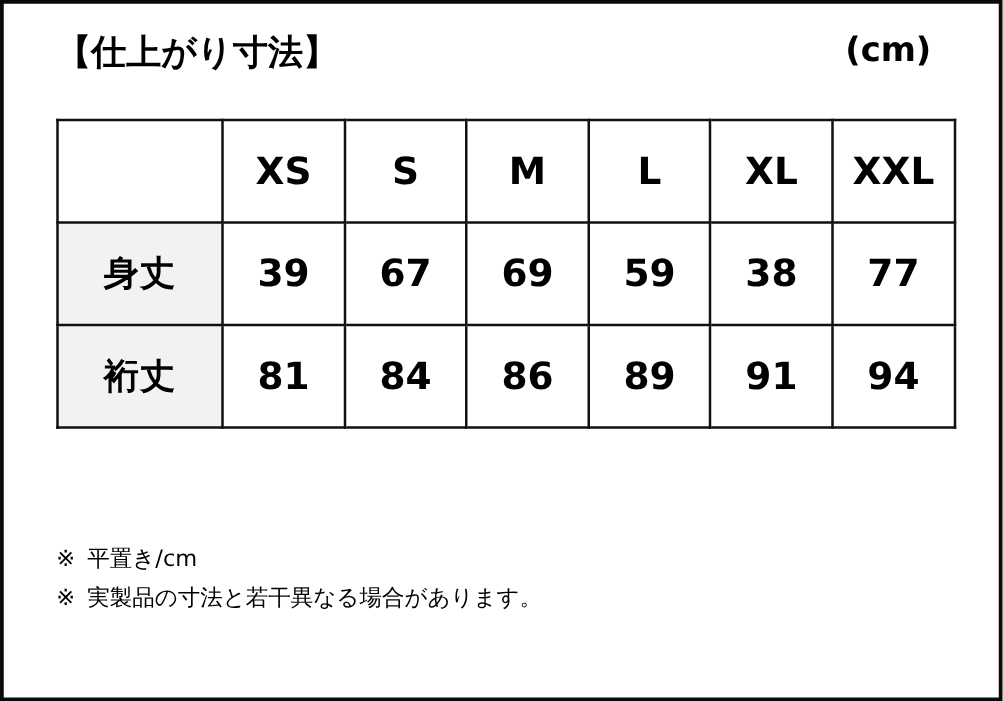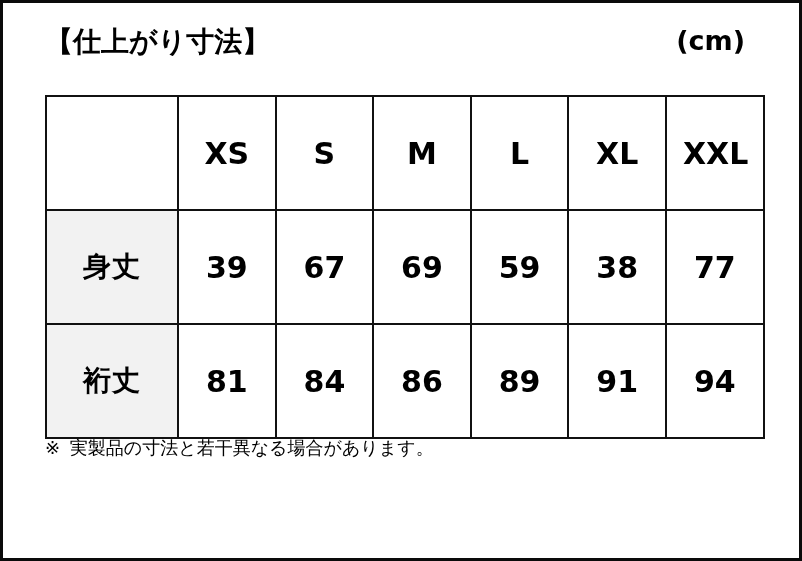--- a/index.html
+++ b/index.html
@@ -51,21 +51,21 @@
     top: 92px;
     width: 718px;
     border-collapse: collapse;
     table-layout: fixed;
   }
   table.size-table td, table.size-table th {
     border: 2px solid #111111;
     text-align: center;
     vertical-align: middle;
     font-weight: 700;
-    padding: 16px;
+    padding: 0;
   }
   table.size-table thead th {
     height: 80px;
     font-size: 30px;
     background: #ffffff;
   }
   table.size-table thead th.corner {
     background: #ffffff;
   }
   table.size-table tbody td {
@@ -144,17 +144,21 @@
         <td>89</td>
         <td>91</td>
         <td>94</td>
       </tr>
     </tbody>
   </table>
 
   <div class="notes">
     <div class="note">
       <span class="mark">※</span>
+      <span>平置き/cm</span>
+    </div>
+    <div class="note">
+      <span class="mark">※</span>
       <span>実製品の寸法と若干異なる場合があります。</span>
     </div>
   </div>
 
 </div>
 
 </body></html>

